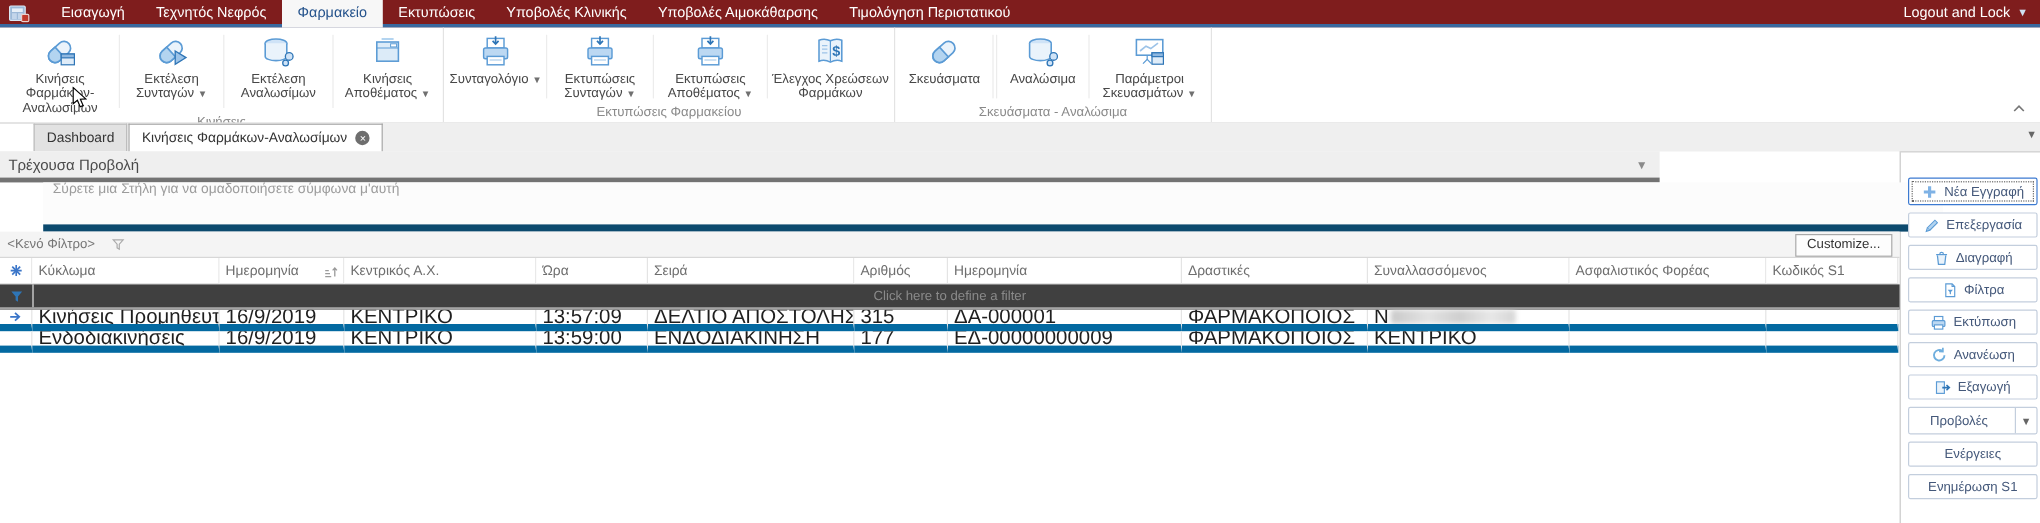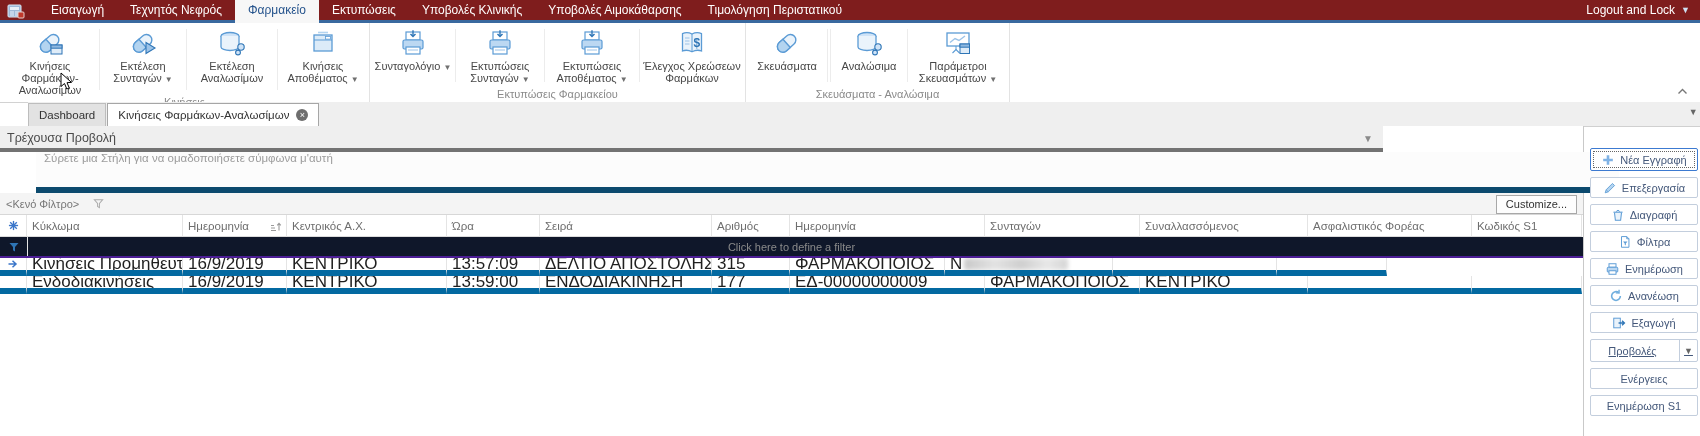--- a/index.html
+++ b/index.html
@@ -41,33 +41,33 @@
   .viewbar .dd{position:absolute;right:10px;top:0;color:#8a8a8a;font-size:10px;}
   .groupby{position:absolute;top:26px;left:0;width:1583px;height:41px;background:#fcfcfc;border-bottom:6px solid #0c4a6e;display:flex;align-items:flex-start;padding-left:8px;box-sizing:border-box;font-size:11.5px;color:#9c9c9c;margin-left:36px;}
   .filterstrip{position:absolute;top:67px;left:0;width:1583px;height:22px;background:#f4f4f4;border-bottom:1px solid #d7d7d7;display:flex;align-items:center;padding-left:6px;box-sizing:border-box;font-size:11px;color:#767676;gap:14px;}
   .customize{position:absolute;right:6px;top:2px;height:17px;line-height:16px;background:#fdfdfd;border:1px solid #a8a8a8;font-size:11px;color:#333;padding:0 9px;cursor:default;}
   
   .grid{position:absolute;top:89px;left:0;width:1583px;}
   .grow{display:flex;width:1583px;box-sizing:border-box;}
   .gcell{box-sizing:border-box;border-right:1px solid #e4e4e4;padding:0 5px;overflow:hidden;white-space:nowrap;display:flex;align-items:center;}
   .ghead .gcell{height:22px;font-size:11.5px;color:#6e6e6e;background:#fff;border-bottom:1px solid #dcdcdc;position:relative;}
   .ghead .sorticn{position:absolute;right:4px;top:6px;}
-  .gdefine{height:21px;border-bottom:2px solid #4c1d95;position:relative;background:#0f172a;}
+  .gdefine{height:21px;border-bottom:2px solid #a3a3a3;position:relative;background:#404040;}
   .gdefine .deftext{position:absolute;left:0;right:0;text-align:center;line-height:20px;font-size:11px;color:#8a8a8a;}
   .gdefine .selcell{position:absolute;left:0;top:0;width:27px;height:19px;border-right:1px solid #e4e4e4;display:flex;align-items:center;justify-content:center;}
   .gdata .gcell{height:18px;font-size:17px;color:#1f1f1f;border-bottom:6px solid #0369a1;}
   .selcell2{justify-content:center;}
   .blurbox{display:inline-block;width:104px;height:12px;margin-left:2px;border-radius:2px;
     background:linear-gradient(90deg,#c9c9c9,#e3e3e3 30%,#cfcfcf 55%,#e8e8e8 80%,#d5d5d5);
     filter:blur(2px);}
   
   .sidebar{position:absolute;top:126px;left:1590px;width:108px;display:flex;flex-direction:column;gap:6px;padding-top:22px;}
   .sbtn{height:21px;background:#fff;border:1px solid #c3cedd;border-radius:2px;display:flex;align-items:center;justify-content:center;gap:5px;font-size:11px;color:#44587a;cursor:default;box-sizing:border-box;}
   .sbtn.primary{border:1px solid #3c7ad1;outline:1px dotted #666;outline-offset:-4px;height:23px;}
-  .sbtn.split{height:23px;padding:0;justify-content:space-between;text-decoration:underline;}
+  .sbtn.split{height:23px;padding:0;justify-content:space-between;}
   .sbtn.split .slabel{flex:1;text-align:center;}
   .sbtn.split .sdd{width:17px;height:100%;border-left:1px solid #c3cedd;display:flex;align-items:center;justify-content:center;color:#666;font-size:9px;}
   .icn{display:inline-flex;align-items:center;justify-content:center;}
   .cursor{position:absolute;left:60px;top:72px;z-index:50;}
 </style>
 </head>
 <body>
 
 <div class="topbar">
   <span class="appicon">
@@ -338,21 +338,21 @@
    </div>
         <div class="gcell" style="width:78px">
      <span>Αριθμός</span>
 
    </div>
         <div class="gcell" style="width:195px">
      <span>Ημερομηνία</span>
 
    </div>
         <div class="gcell" style="width:155px">
-     <span>Συνταγών</span>
+     <span>Δραστικές</span>
 
    </div>
         <div class="gcell" style="width:168px">
      <span>Συναλλασσόμενος</span>
 
    </div>
         <div class="gcell" style="width:164px">
      <span>Ασφαλιστικός Φορέας</span>
 
    </div>
@@ -377,20 +377,21 @@
                 <path d="M1.5 6 H8.5 M5.5 2.8 L9 6 L5.5 9.2" fill="none" stroke="#3b76c9" stroke-width="1.5"></path>
               </svg>
             </span>
           </div>
      <div class="gcell" style="width:156px">Κινήσεις Προμηθευτών</div>
           <div class="gcell" style="width:104px">16/9/2019</div>
           <div class="gcell" style="width:160px">ΚΕΝΤΡΙΚΟ</div>
           <div class="gcell" style="width:93px">13:57:09</div>
           <div class="gcell" style="width:172px">ΔΕΛΤΙΟ ΑΠΟΣΤΟΛΗΣ - ΤΙΜΟΛΟΓΙΟ</div>
           <div class="gcell" style="width:78px">315</div>
+          <div class="gcell" style="width:195px">ΔΑ-000001</div>
           <div class="gcell" style="width:155px">ΦΑΡΜΑΚΟΠΟΙΟΣ</div>
           <div class="gcell" style="width:168px">Ν<span class="blurbox"></span></div>
           <div class="gcell" style="width:164px"></div>
           <div class="gcell" style="width:110px"></div>
    </div>
         <div class="grow gdata">
      <div class="gcell selcell2" style="width:27px"></div>
      <div class="gcell" style="width:156px">Ενδοδιακινήσεις</div>
           <div class="gcell" style="width:104px">16/9/2019</div>
           <div class="gcell" style="width:160px">ΚΕΝΤΡΙΚΟ</div>
@@ -450,21 +451,21 @@
 
    </div>
     <div class="sbtn">
      <span class="icn">
         <svg width="15" height="14" viewBox="0 0 16 16">
           <rect x="4" y="2" width="8" height="4" fill="#fff" stroke="#5b9bd5" stroke-width="1.1"></rect>
           <rect x="2" y="6" width="12" height="5.5" rx="1" fill="#bcd8f2" stroke="#5b9bd5" stroke-width="1.1"></rect>
           <rect x="4" y="10" width="8" height="4" fill="#fff" stroke="#5b9bd5" stroke-width="1.1"></rect>
         </svg>
       </span>
-     <span class="slabel">Ενημέρωση</span>
+     <span class="slabel">Εκτύπωση</span>
 
    </div>
     <div class="sbtn">
      <span class="icn">
         <svg width="14" height="14" viewBox="0 0 16 16">
           <path d="M13 8 a5 5 0 1 1 -1.8-3.8" fill="none" stroke="#6faede" stroke-width="1.8"></path>
           <path d="M11.5 0.8 L11.5 4.6 L7.8 4.4" fill="none" stroke="#6faede" stroke-width="1.6"></path>
         </svg>
       </span>
      <span class="slabel">Ανανέωση</span>

